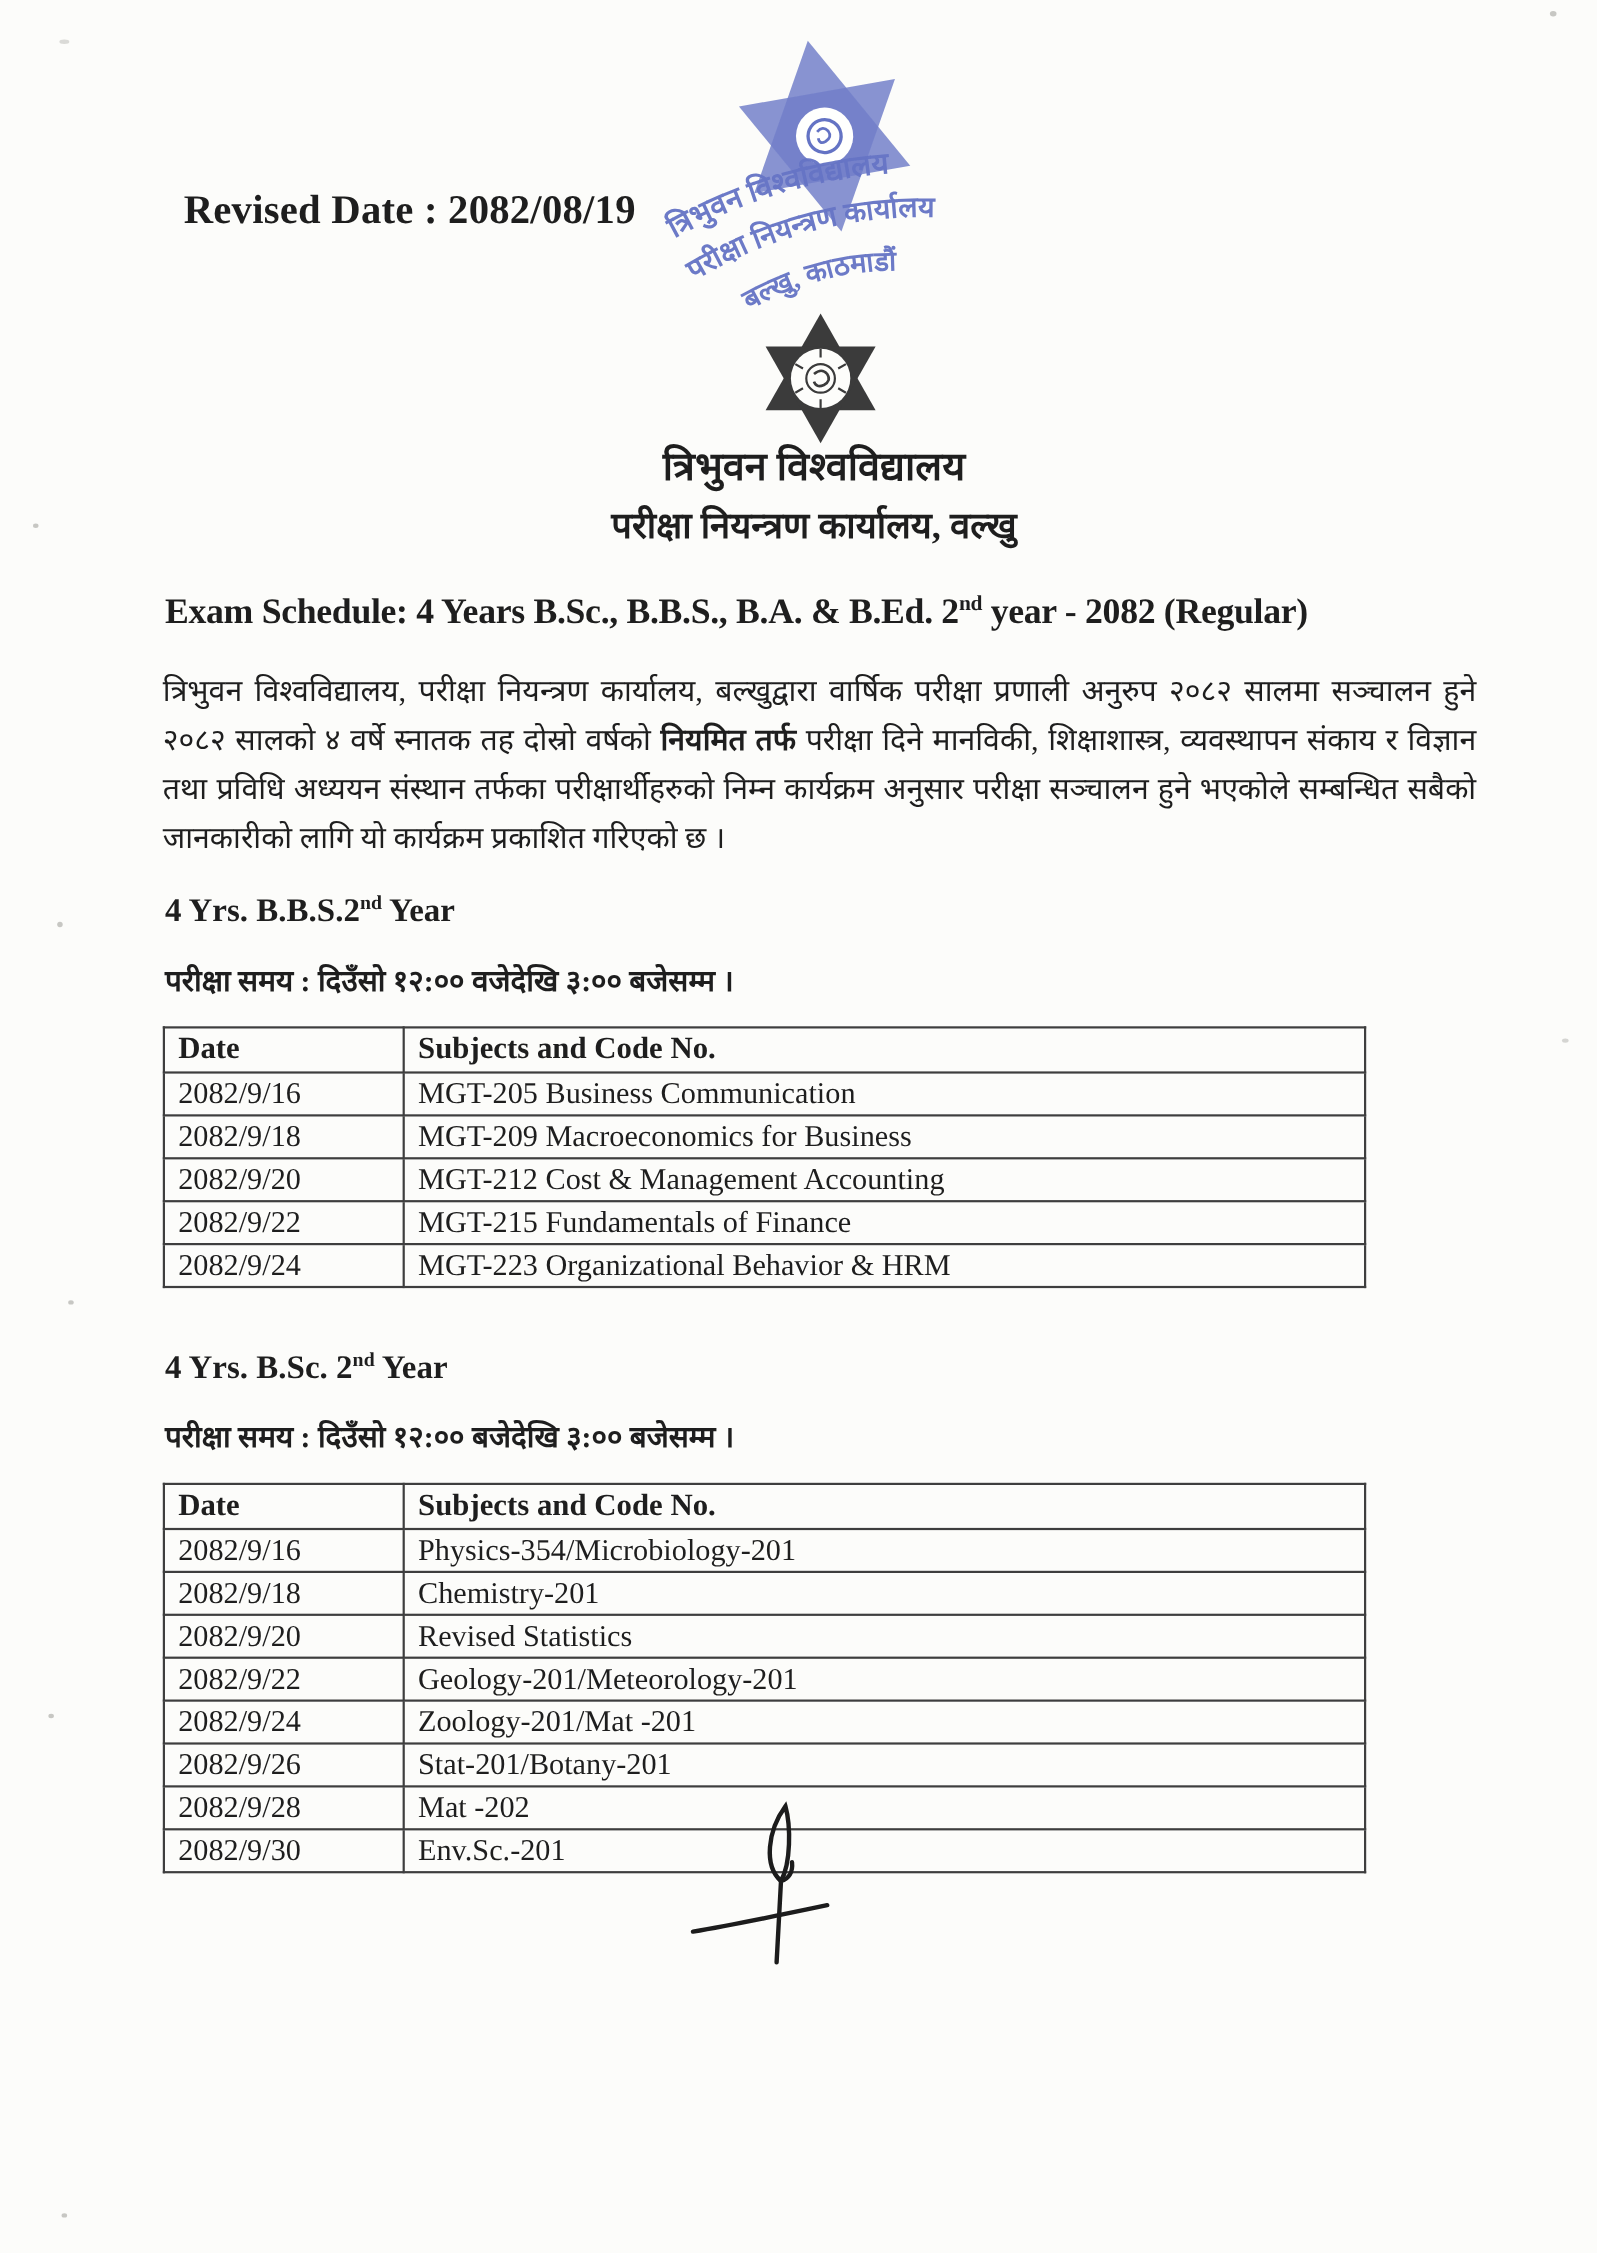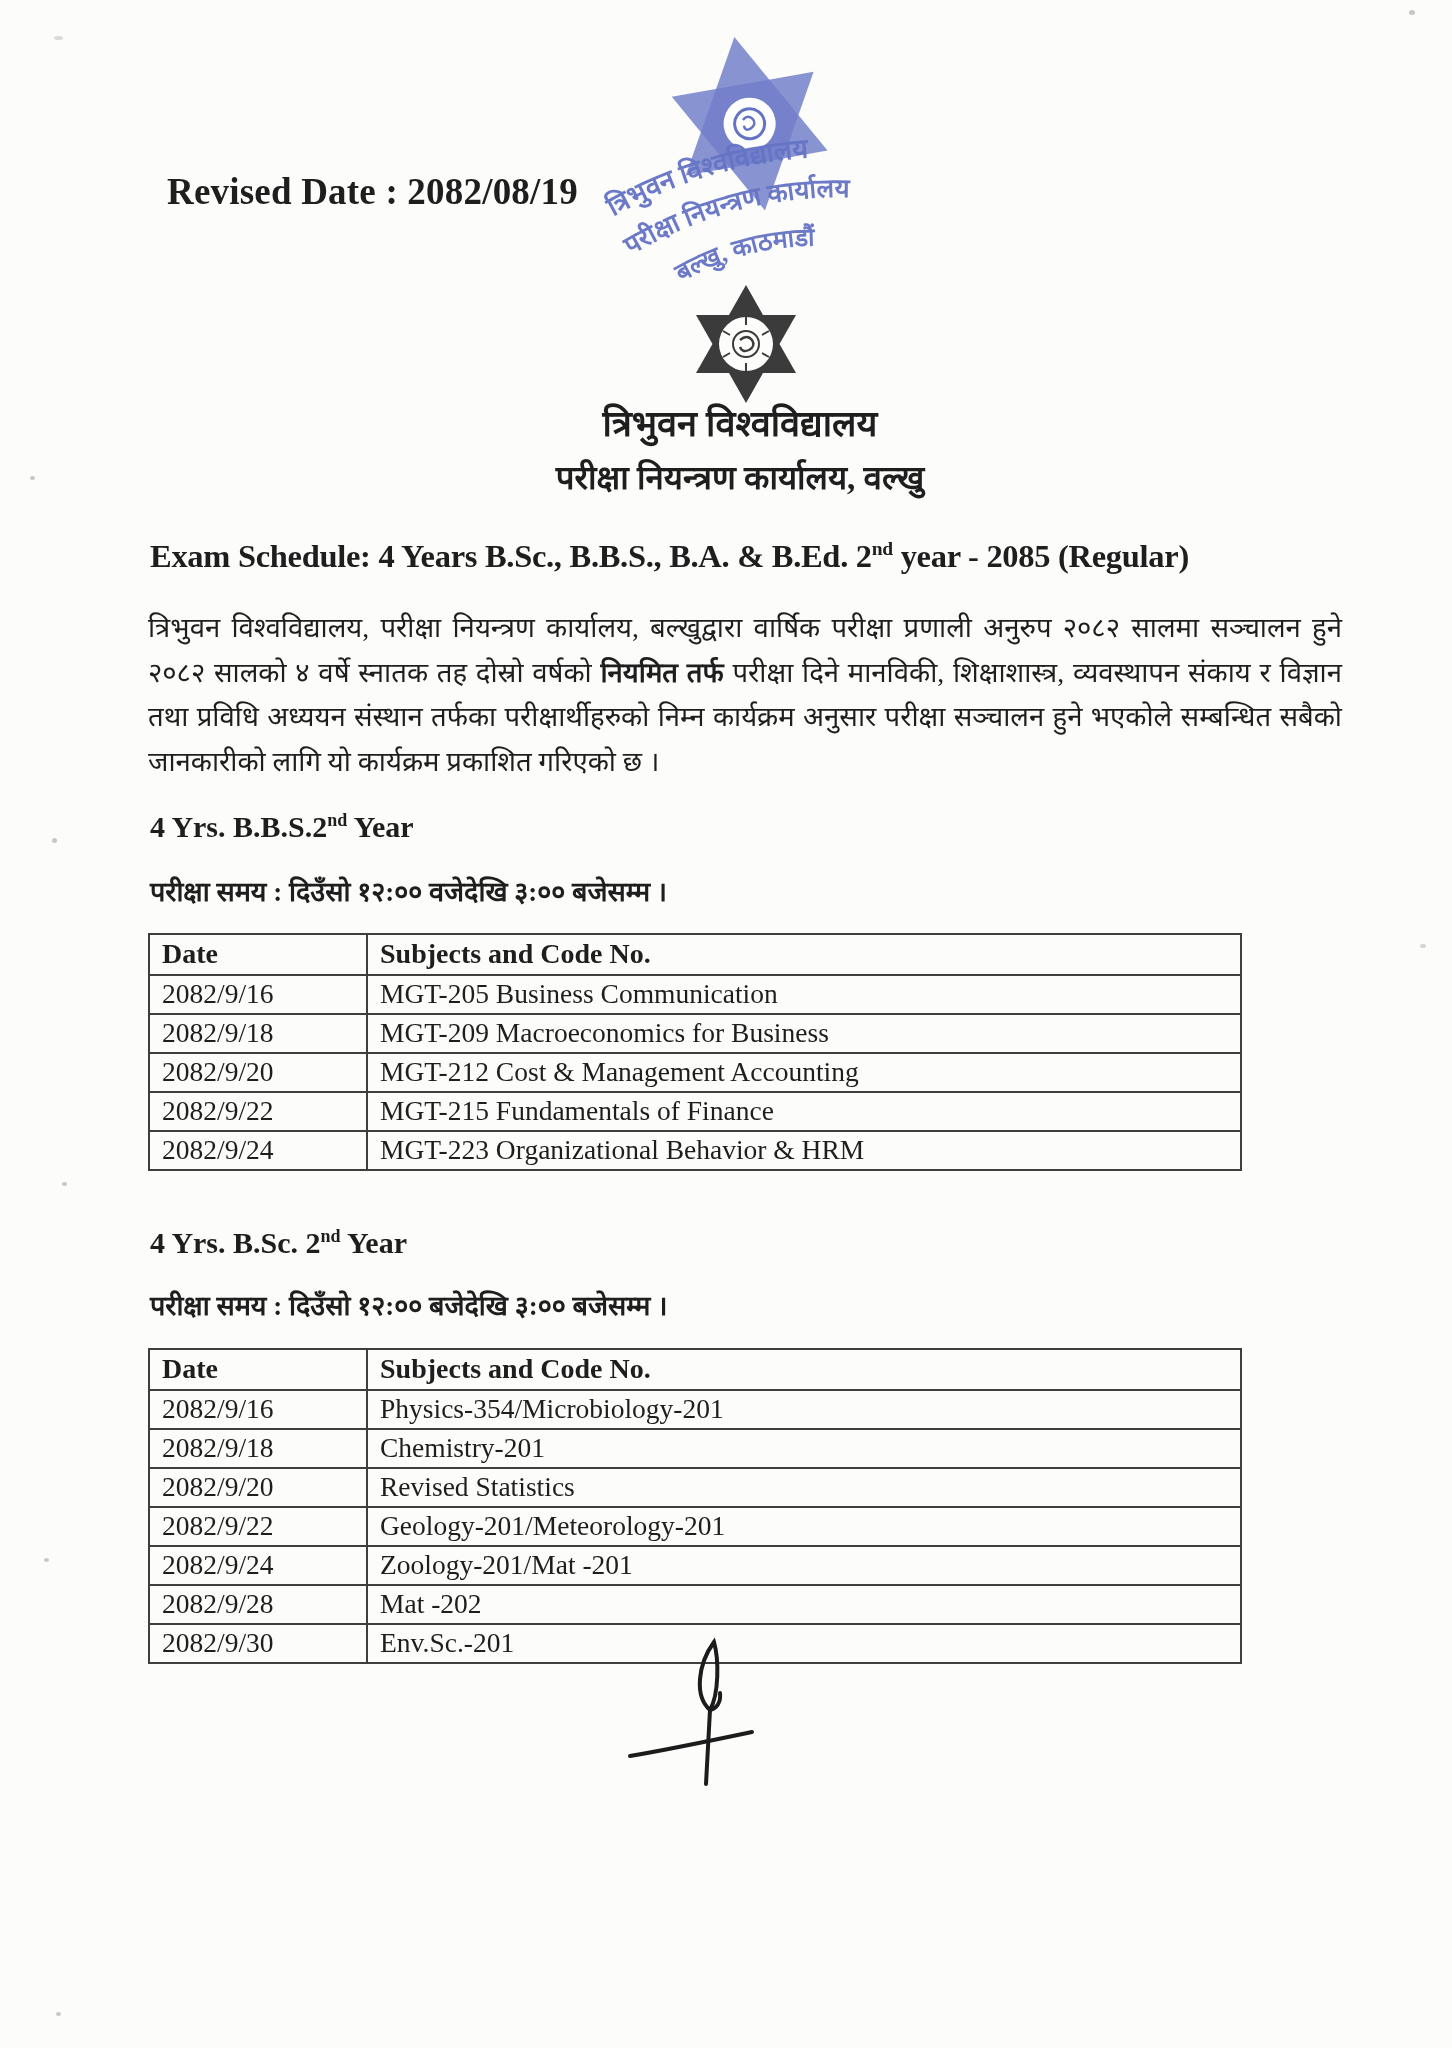--- a/index.html
+++ b/index.html
@@ -105,21 +105,21 @@
   <g stroke="#3b3b3b" stroke-width="2" fill="none">
     <circle cx="58" cy="61" r="13"></circle>
     <path d="M 58 34 l 0 8 M 58 80 l 0 8 M 35 48 l 7 4 M 74 70 l 7 4 M 35 74 l 7 -4 M 74 52 l 7 -4"></path>
   </g>
   <path d="M 52 57 q 7 -6 12 0 q 4 6 -3 10 q -7 3 -9 -3" stroke="#3b3b3b" stroke-width="2.4" fill="none"></path>
 </svg>
 
 <div class="abs np-university">त्रिभुवन विश्वविद्यालय</div>
 <div class="abs np-office">परीक्षा नियन्त्रण कार्यालय, वल्खु</div>
 
-<div class="abs doc-title"><span>Exam Schedule: 4 Years B.Sc., B.B.S., B.A. &amp; B.Ed. 2</span><span class="sup">nd</span><span> year - 2085 (Regular)</span></div>
+<div class="abs doc-title"><span>Exam Schedule: 4 Years B.Sc., B.B.S., B.A. &amp; B.Ed. 2</span><span class="sup">nd</span><span> year - 2082 (Regular)</span></div>
 
 <div class="abs intro"><span>त्रिभुवन विश्वविद्यालय, परीक्षा नियन्त्रण कार्यालय, बल्खुद्वारा वार्षिक परीक्षा प्रणाली अनुरुप २०८२ सालमा सञ्चालन हुने  २०८२ सालको ४ वर्षे स्नातक तह दोस्रो वर्षको </span><b>नियमित तर्फ</b><span> परीक्षा दिने मानविकी, शिक्षाशास्त्र, व्यवस्थापन संकाय र विज्ञान तथा प्रविधि अध्ययन संस्थान तर्फका परीक्षार्थीहरुको निम्न कार्यक्रम अनुसार परीक्षा सञ्चालन हुने भएकोले सम्बन्धित सबैको जानकारीको लागि यो कार्यक्रम प्रकाशित गरिएको छ ।</span></div>
 
 <div class="abs section-heading sec1-heading"><span>4 Yrs. B.B.S.2</span><span class="sup">nd</span><span> Year</span></div>
 <div class="abs exam-time sec1-time">परीक्षा समय : दिउँसो १२:०० वजेदेखि ३:०० बजेसम्म ।</div>
 
 <table class="abs schedule table1">
   <colgroup>
       <col class="c-date">
       <col>
@@ -183,20 +183,24 @@
       </tr>
       <tr>
         <td>2082/9/22</td>
         <td>Geology-201/Meteorology-201</td>
       </tr>
       <tr>
         <td>2082/9/24</td>
         <td>Zoology-201/Mat -201</td>
       </tr>
       <tr>
+        <td>2082/9/26</td>
+        <td>Stat-201/Botany-201</td>
+      </tr>
+      <tr>
         <td>2082/9/28</td>
         <td>Mat -202</td>
       </tr>
       <tr>
         <td>2082/9/30</td>
         <td>Env.Sc.-201</td>
       </tr>
     </tbody>
 </table>
 

